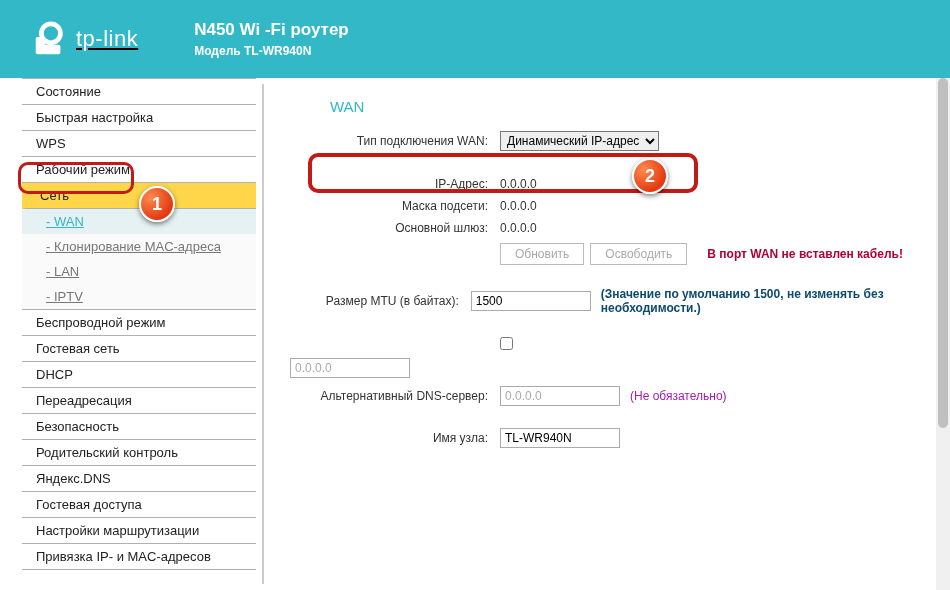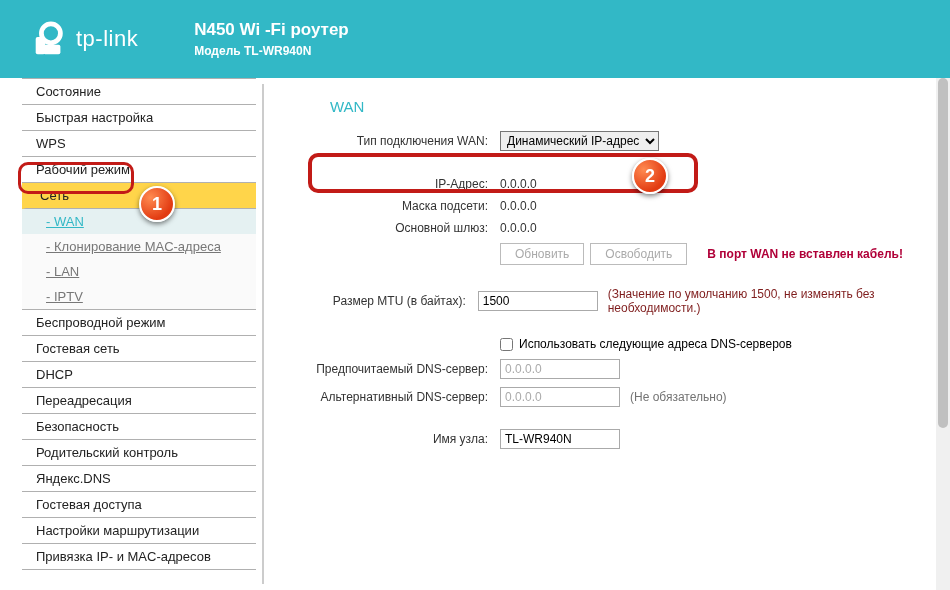--- a/index.html
+++ b/index.html
@@ -4,21 +4,21 @@
 <style>
   * { box-sizing: border-box; margin: 0; padding: 0; }
   html, body { width: 950px; height: 590px; font-family: Arial, sans-serif; font-size: 12px; background: #fff; overflow: hidden; }
   .header {
     background: #32b8c6;
     height: 78px;
     display: flex;
     align-items: center;
     padding-left: 30px;
   }
-  .logo-wrap { display: flex; align-items: center; }
+  .logo-wrap { display: flex; align-items: center; text-decoration: underline; }
   .logo-svg { width: 38px; height: 38px; }
   .logo-text { color: #fff; font-size: 22px; font-weight: 500; margin-left: 8px; letter-spacing: 0.5px; }
   .header-info { margin-left: 56px; color: #fff; }
   .header-title { font-size: 17px; font-weight: bold; }
   .header-model { font-size: 12px; font-weight: bold; margin-top: 4px; }
   .body { display: flex; height: 552px; }
   .sidebar {
     width: 234px;
     background: #fff;
     overflow-y: hidden;
@@ -82,23 +82,23 @@
   .btn {
     font-size: 12px;
     padding: 3px 14px;
     border: 1px solid #bbb;
     background: #fff;
     color: #aaa;
     border-radius: 0;
     margin-right: 6px;
     cursor: pointer;
   }
-  .note { color: #7f1d1d; font-size: 12px; margin-left: 10px; }
+  .note { color: #0c4a6e; font-size: 12px; margin-left: 10px; font-weight: bold; }
   .warn { color: #b00038; font-size: 12px; margin-left: 14px; font-weight: bold; }
-  .optional { color: #737373; font-size: 12px; margin-left: 10px; }
+  .optional { color: #a21caf; font-size: 12px; margin-left: 10px; }
   .highlight-box {
     position: absolute;
     border: 3px solid #c21b17;
     border-radius: 10px;
     pointer-events: none;
   }
   .hl1 { left: 18px; top: 162px; width: 116px; height: 32px; }
   .callout {
     position: absolute;
     width: 36px; height: 36px;
@@ -206,24 +206,22 @@
 
     <div class="form-row" style="margin-bottom:22px;">
       <div class="lbl">Размер MTU (в байтах):</div>
       <input type="text" value="1500" style="">
       <span class="note">(Значение по умолчанию 1500, не изменять без необходимости.)</span>
     </div>
 
     <div class="form-row">
       <div class="lbl"></div>
       <input type="checkbox" class="cb" style="">
-      <span>Использовать следующие адреса DNS-серверов</span>
-    </div>
-    <div class="form-row">
-      <div class="lbl">Предпочитаемый DNS-сервер:</div>
+    </div>
+    <div class="form-row">
       <input type="text" placeholder="0.0.0.0" style="">
     </div>
     <div class="form-row" style="margin-bottom:22px;">
       <div class="lbl">Альтернативный DNS-сервер:</div>
       <input type="text" placeholder="0.0.0.0" style="">
       <span class="optional">(Не обязательно)</span>
     </div>
 
     <div class="form-row">
       <div class="lbl">Имя узла:</div>

